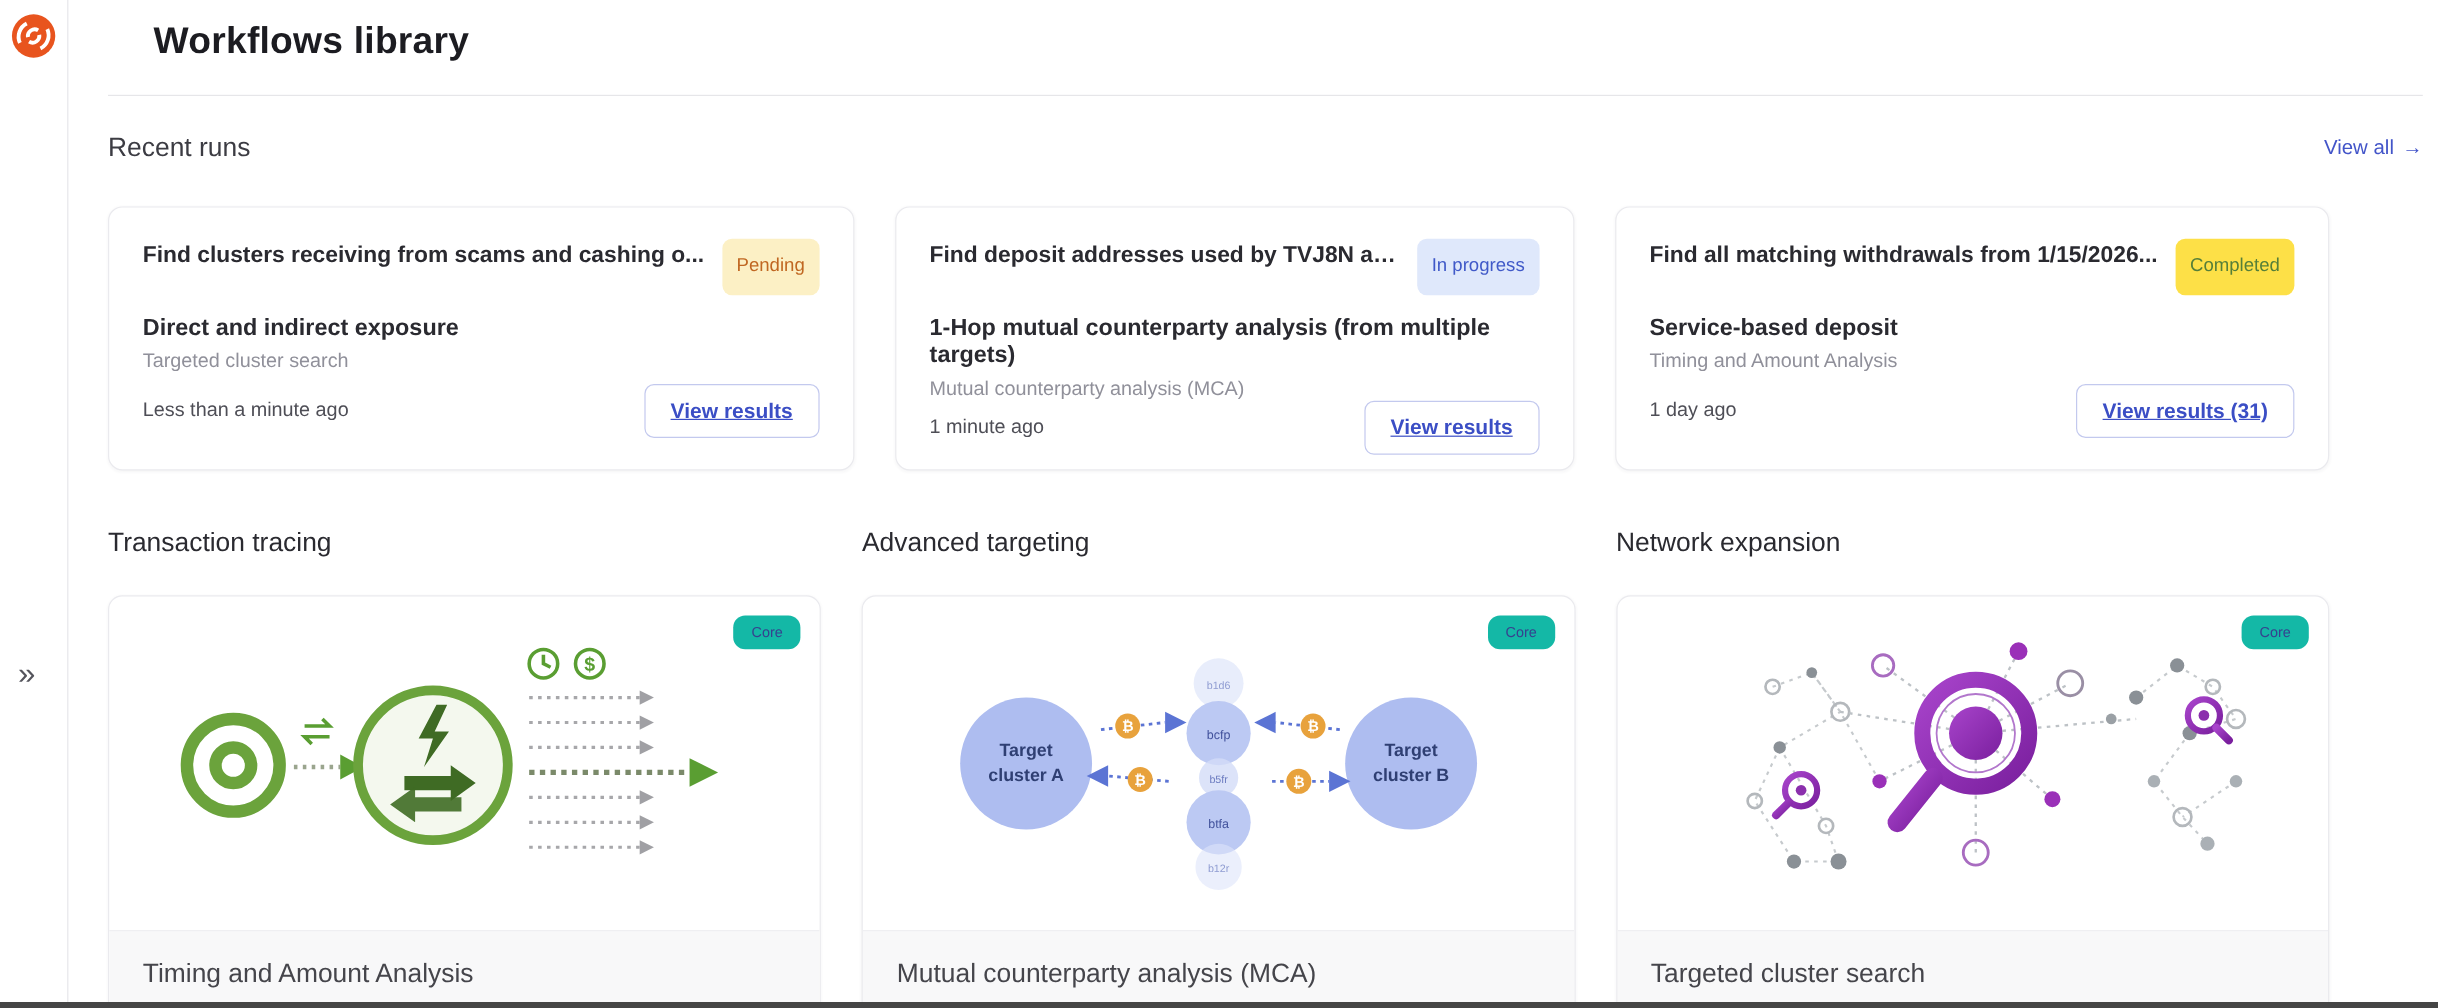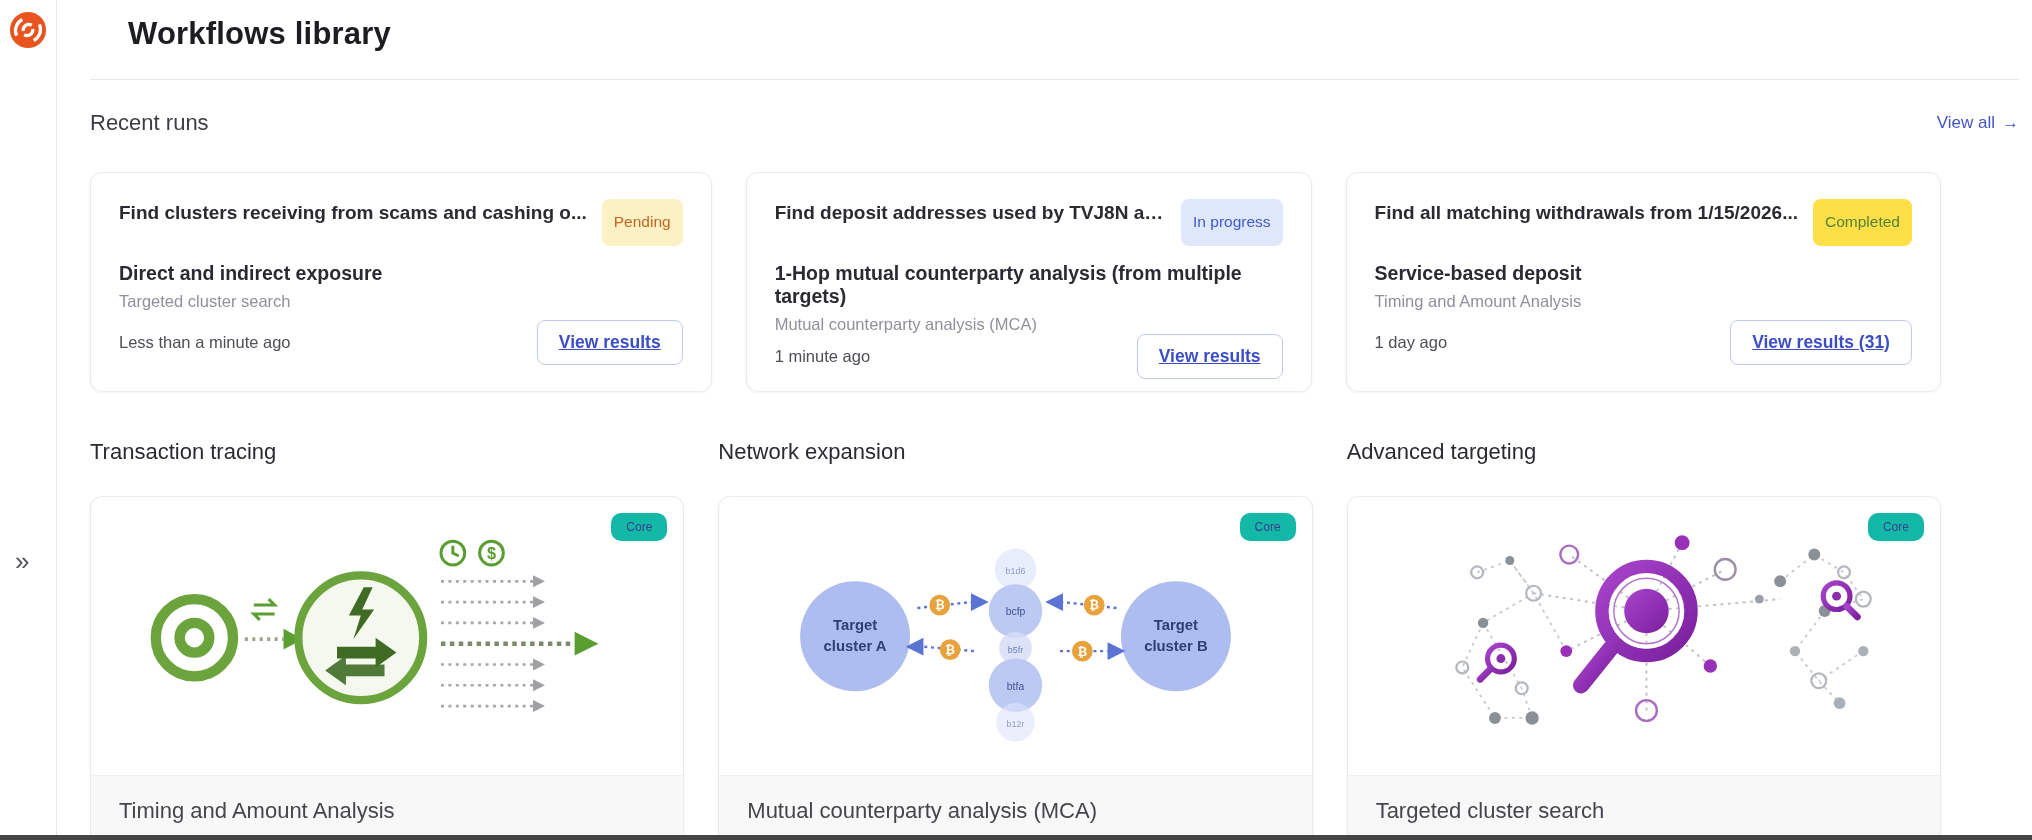--- a/index.html
+++ b/index.html
@@ -121,22 +121,22 @@
           <div class="run-cat">Timing and Amount Analysis</div>
           <div class="run-footer">
             <div class="run-time">1 day ago</div>
             <button class="btn-view">View results (31)</button>
           </div>
         </div>
       </div>
 
       <div class="section-headers">
         <div class="section-title">Transaction tracing</div>
+        <div class="section-title">Advanced targeting</div>
         <div class="section-title">Network expansion</div>
-        <div class="section-title">Advanced targeting</div>
       </div>
 
       <div class="wf-row">
 
         <div class="wf-card">
           <div class="core-badge">Core</div>
           <div class="illus">
             <svg viewBox="0 0 340 170">
 
               <circle cx="40" cy="86" r="26" fill="none" stroke="#6ba33c" stroke-width="7"></circle>

